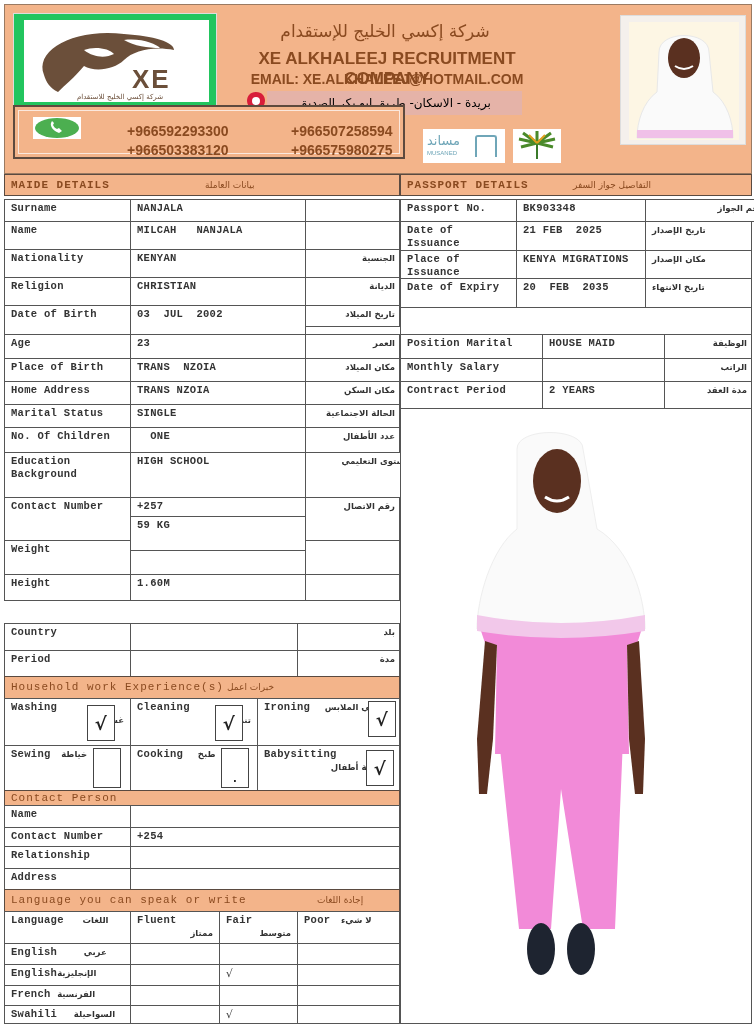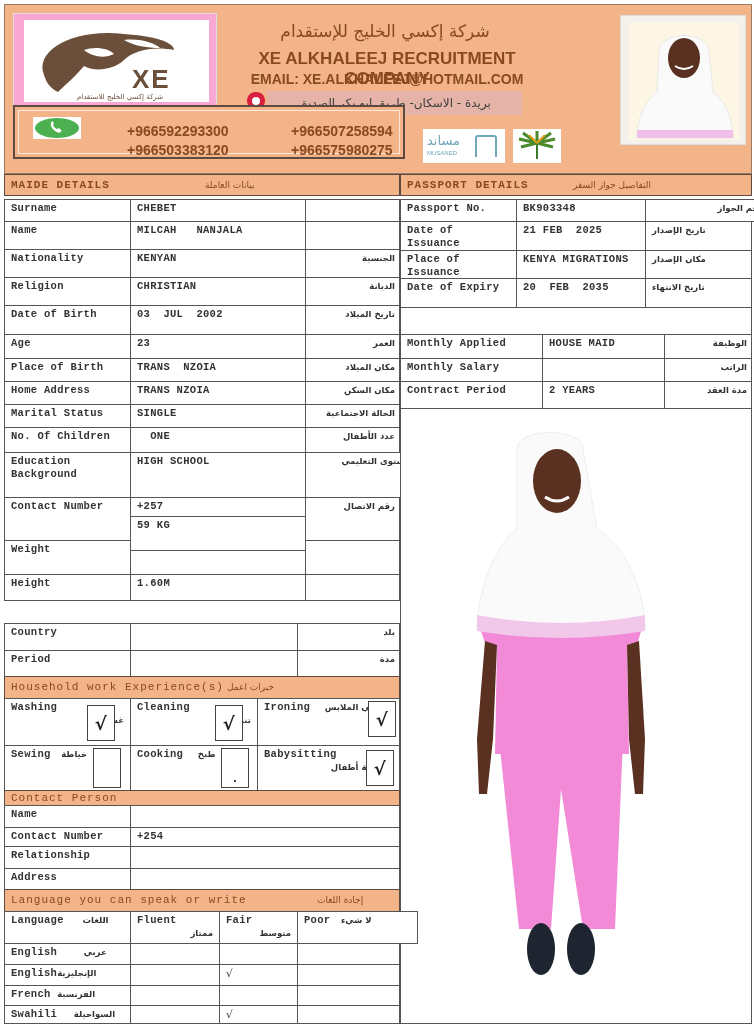--- a/index.html
+++ b/index.html
@@ -1,29 +1,29 @@
 <!DOCTYPE html>
 <html><head>
 <meta charset="utf-8">
 <style>
   * { box-sizing: border-box; margin: 0; padding: 0; }
   body { width: 754px; height: 1024px; background: #ffffff; font-family: "Liberation Mono", monospace; overflow: hidden; position: relative; }
   .page { position: absolute; left: 0; top: 0; width: 754px; height: 1024px; background: #fff; }
 
   
   .header { position: absolute; left: 4px; top: 4px; width: 748px; height: 170px; background: #f3b48a; border: 1px solid #9a7a62; }
-  .logo-box { position: absolute; left: 8px; top: 8px; width: 204px; height: 94px; background: #f9a8d4; border: 1px solid #ddd; }
+  .logo-box { position: absolute; left: 8px; top: 8px; width: 204px; height: 94px; background: #22c55e; border: 1px solid #ddd; }
   .logo-inner { position: absolute; left: 10px; top: 6px; width: 185px; height: 82px; background: #fff; }
   .logo-xe { position: absolute; left: 108px; top: 44px; font-family: "Liberation Sans", sans-serif; font-weight: bold; font-size: 26px; color: #6b4f3a; letter-spacing: 2px; }
   .logo-sub { position: absolute; left: 16px; top: 73px; font-family: "DejaVu Sans", sans-serif; font-size: 7px; color: #6b4f3a; direction: rtl; width: 160px; text-align: center; }
 
   .co-ar { position: absolute; left: 230px; top: 16px; width: 300px; text-align: center; font-family: "DejaVu Sans", sans-serif; font-size: 17px; color: #8a4a20; direction: rtl; }
   .co-en { position: absolute; left: 212px; top: 44px; width: 340px; text-align: center; font-family: "Liberation Sans", sans-serif; font-weight: bold; font-size: 17px; color: #8a4a20; }
   .co-email { position: absolute; left: 222px; top: 66px; width: 320px; text-align: center; font-family: "Liberation Sans", sans-serif; font-weight: bold; font-size: 14px; color: #8a4a20; }
-  .addr-bar { position: absolute; left: 262px; top: 86px; width: 255px; height: 24px; background: #e5b3a8; direction: rtl; text-align: center; font-family: "DejaVu Sans", sans-serif; font-size: 12px; color: #404040; line-height: 24px; }
+  .addr-bar { position: absolute; left: 262px; top: 86px; width: 255px; height: 24px; background: #e5b3a8; direction: rtl; text-align: center; font-family: "DejaVu Sans", sans-serif; font-size: 12px; color: #000000; line-height: 24px; }
   .pin-icon { position: absolute; left: 240px; top: 86px; width: 22px; height: 26px; }
 
   .phone-box { position: absolute; left: 8px; top: 100px; width: 392px; height: 54px; border: 2px solid #5e4a3e; background: #f3b48a; }
   .phone-inner { position: absolute; left: 3px; top: 3px; width: 382px; height: 44px; border: 1px solid #fbe8dd; }
   .phone-icon { position: absolute; left: 14px; top: 6px; width: 48px; height: 22px; background: #fff; }
   .phone-num { position: absolute; font-family: "Liberation Sans", sans-serif; font-weight: bold; font-size: 14px; color: #8a4a20; }
 
   .partner-logo { position: absolute; top: 124px; height: 34px; background: #fff; }
   .photo-small { position: absolute; left: 615px; top: 10px; width: 126px; height: 130px; background: #f4f0ec; border: 1px solid #ddd; }
   .photo-small-inner { position: absolute; left: 8px; top: 6px; width: 110px; height: 118px; background: #fdf6e4; }
@@ -110,38 +110,38 @@
     <span class="ar" style="left:200px;top:0;">بيانات العاملة</span>
   </div>
   <div class="sec-head" style="left:400px;top:174px;width:352px;height:22px;">
     <span>PASSPORT DETAILS</span>
     <span class="ar" style="left:172px;top:0;">التفاصيل جواز السفر</span>
   </div>
 
   <div>
 
     <div class="cell" style="left:4px;top:199px;width:127px;height:23px;">Surname</div>
-    <div class="cell" style="left:130px;top:199px;width:176px;height:23px;">CHEBET</div>
+    <div class="cell" style="left:130px;top:199px;width:176px;height:23px;">NANJALA</div>
     <div class="cell ar" style="left:305px;top:199px;width:95px;height:23px;"></div>
 
     <div class="cell" style="left:4px;top:221px;width:127px;height:29px;">Name</div>
     <div class="cell" style="left:130px;top:221px;width:176px;height:29px;white-space:pre;">MILCAH   NANJALA</div>
     <div class="cell ar" style="left:305px;top:221px;width:95px;height:29px;"></div>
 
     <div class="cell" style="left:4px;top:249px;width:127px;height:29px;">Nationality</div>
     <div class="cell" style="left:130px;top:249px;width:176px;height:29px;">KENYAN</div>
     <div class="cell ar" style="left:305px;top:249px;width:95px;height:29px;">الجنسية</div>
 
     <div class="cell" style="left:4px;top:277px;width:127px;height:29px;">Religion</div>
     <div class="cell" style="left:130px;top:277px;width:176px;height:29px;">CHRISTIAN</div>
     <div class="cell ar" style="left:305px;top:277px;width:95px;height:29px;">الديانة</div>
 
     <div class="cell" style="left:4px;top:305px;width:127px;height:30px;">Date of Birth</div>
     <div class="cell" style="left:130px;top:305px;width:176px;height:30px;white-space:pre;">03  JUL  2002</div>
-    <div class="cell ar" style="left:305px;top:305px;width:95px;height:30px;">تاريخ الميلاد</div>
+    <div class="cell ar" style="left:305px;top:305px;width:95px;height:22px;">تاريخ الميلاد</div>
 
     <div class="cell" style="left:4px;top:334px;width:127px;height:25px;">Age</div>
     <div class="cell" style="left:130px;top:334px;width:176px;height:25px;">23</div>
     <div class="cell ar" style="left:305px;top:334px;width:95px;height:25px;">العمر</div>
 
     <div class="cell" style="left:4px;top:358px;width:127px;height:40px;">Place of Birth</div>
     <div class="cell" style="left:130px;top:358px;width:176px;height:24px;white-space:pre;">TRANS  NZOIA</div>
     <div class="cell ar" style="left:305px;top:358px;width:95px;height:24px;">مكان الميلاد</div>
 
     <div class="cell" style="left:4px;top:381px;width:127px;height:24px;">Home Address</div>
@@ -187,21 +187,21 @@
     <div class="cell ar" style="left:645px;top:250px;width:107px;height:29px;text-align:left;">مكان الإصدار</div>
 
     <div class="cell" style="left:400px;top:278px;width:117px;height:30px;">Date of Expiry</div>
     <div class="cell" style="left:516px;top:278px;width:130px;height:30px;white-space:pre;">20  FEB  2035</div>
     <div class="cell ar" style="left:645px;top:278px;width:107px;height:30px;text-align:left;">تاريخ الانتهاء</div>
 
     <div class="cell" style="left:400px;top:307px;width:352px;height:28px;"></div>
   </div>
 
   <div>
-    <div class="cell" style="left:400px;top:334px;width:143px;height:25px;">Monthly Applied</div>
+    <div class="cell" style="left:400px;top:334px;width:143px;height:25px;">Position Marital</div>
     <div class="cell" style="left:542px;top:334px;width:123px;height:25px;">HOUSE MAID</div>
     <div class="cell ar" style="left:664px;top:334px;width:88px;height:25px;">الوظيفة</div>
 
     <div class="cell" style="left:400px;top:358px;width:143px;height:24px;">Monthly Salary</div>
     <div class="cell" style="left:542px;top:358px;width:123px;height:24px;"></div>
     <div class="cell ar" style="left:664px;top:358px;width:88px;height:24px;">الراتب</div>
 
     <div class="cell" style="left:400px;top:381px;width:143px;height:28px;">Contract Period</div>
     <div class="cell" style="left:542px;top:381px;width:123px;height:28px;">2 YEARS</div>
     <div class="cell ar" style="left:664px;top:381px;width:88px;height:28px;">مدة العقد</div>
@@ -305,21 +305,21 @@
       <span class="ar-inline" style="margin-left:12px;">اللغات</span>
     </div>
     <div class="cell" style="left:130px;top:911px;width:90px;height:33px;">
       <div>Fluent</div>
       <div class="ar-inline">ممتاز</div>
     </div>
     <div class="cell" style="left:219px;top:911px;width:79px;height:33px;">
       <div>Fair</div>
       <div class="ar-inline">متوسط</div>
     </div>
-    <div class="cell" style="left:297px;top:911px;width:121px;height:33px;">
+    <div class="cell" style="left:297px;top:911px;width:103px;height:33px;">
       <span>Poor</span>
       <span class="ar-inline" style="margin-left:4px;">لا شيء</span>
     </div>
 
     <div class="cell" style="left:4px;top:943px;width:127px;height:22px;">
       <span>English</span>
       <span class="ar-inline" style="margin-left:20px;">عربي</span>
     </div>
     <div class="cell" style="left:130px;top:943px;width:90px;height:22px;"></div>
     <div class="cell" style="left:219px;top:943px;width:79px;height:22px;"></div>

